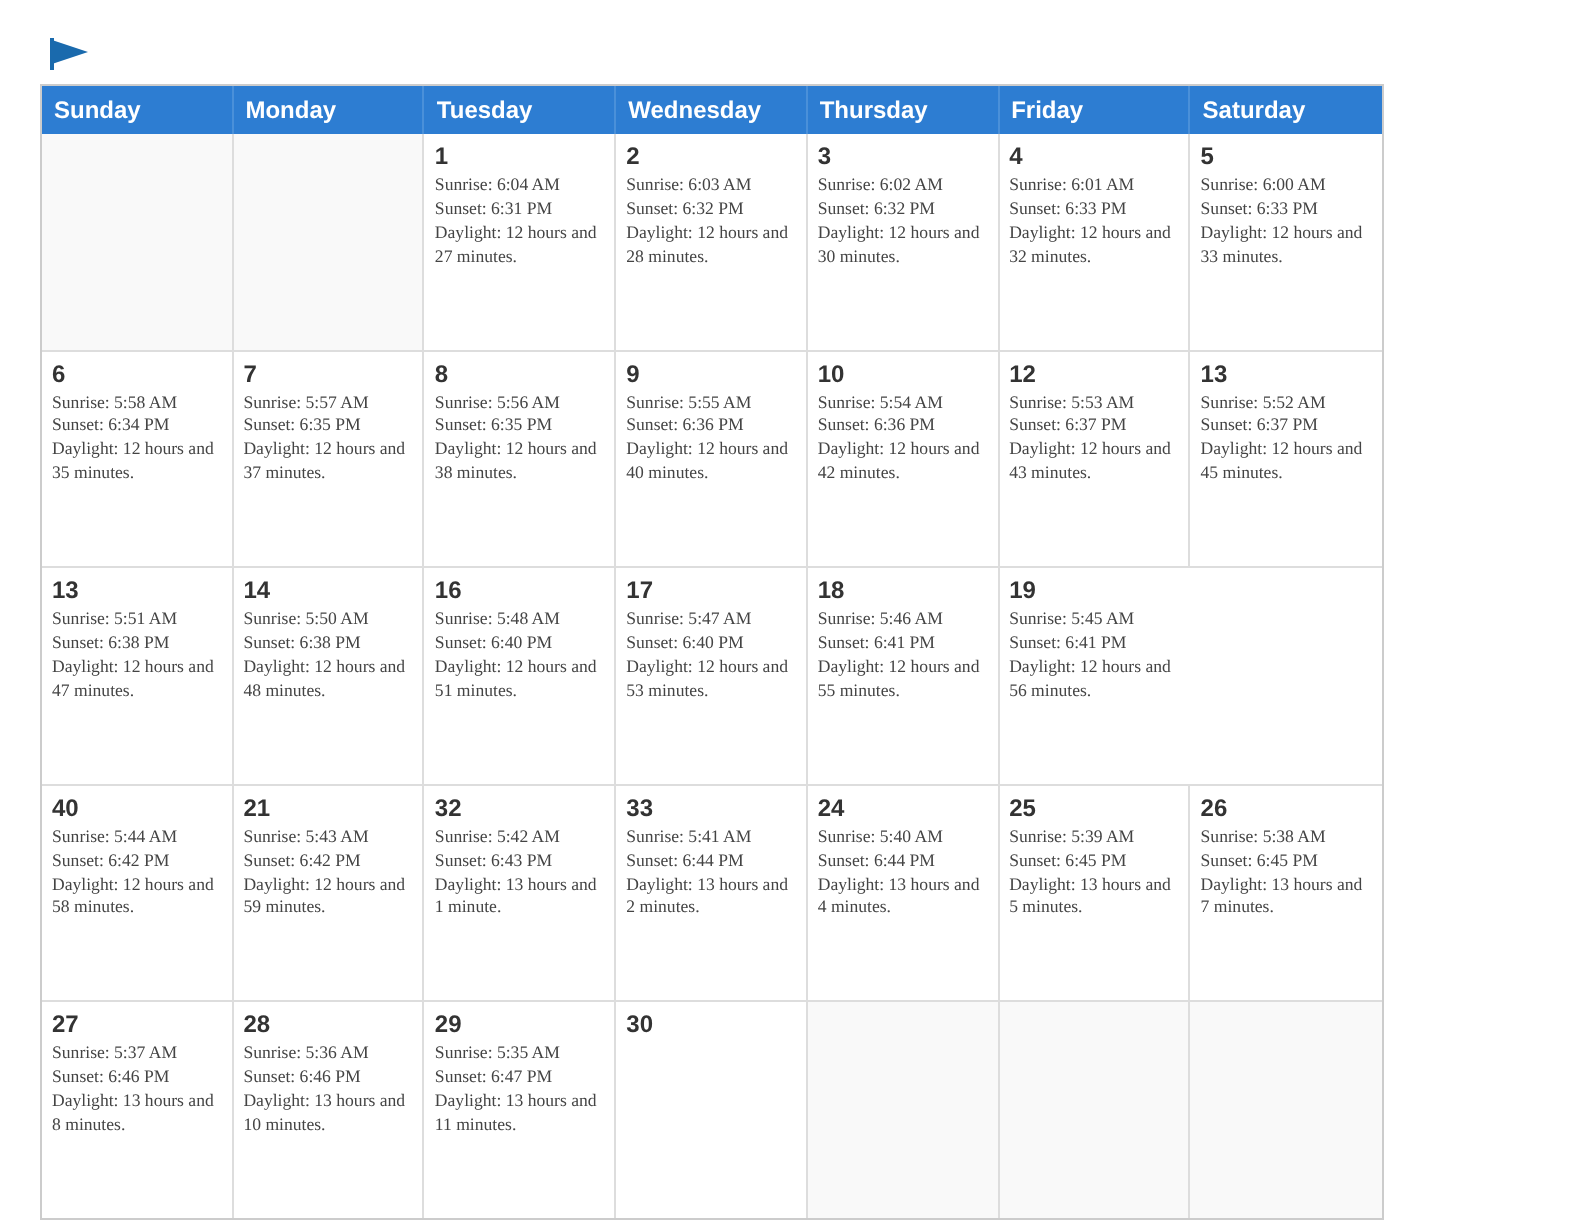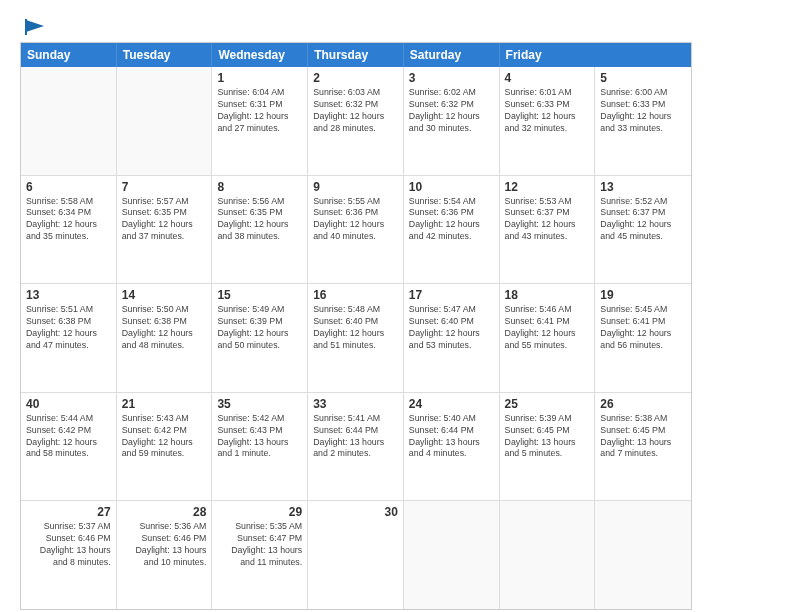--- a/index.html
+++ b/index.html
@@ -85,21 +85,21 @@
       flex: 1;
       display: flex;
       flex-direction: column;
     }
     .cal-row {
       display: grid;
       grid-template-columns: repeat(7, 1fr);
       flex: 1;
       border-bottom: 1px solid #ddd;
     }
-    .cal-row:last-child { border-bottom: none; text-align: right; }
+    .cal-row:last-child { border-bottom: none; }
     .cal-cell {
       padding: 4px 5px;
       border-right: 1px solid #ddd;
       font-size: 9.5px;
       color: #333;
       vertical-align: top;
       min-height: 0;
     }
     .cal-cell:last-child { border-right: none; }
     .cal-cell.empty { background: #f9f9f9; }
@@ -107,20 +107,21 @@
       font-size: 12px;
       font-weight: bold;
       color: #333;
       display: block;
       margin-bottom: 2px;
     }
     .cell-detail {
       font-size: 8.8px;
       color: #444;
       line-height: 1.35;
+      font-family: Liberation Serif, serif;
     }
   </style>
 </head>
 <body>
 
 <div class="page">
   <div class="header">
     <div class="logo">
       <div class="logo-text">
         <span class="logo-general"></span>
@@ -133,25 +134,26 @@
     </div>
     <div class="title-block">
       <div class="main-title"></div>
       <div class="subtitle"></div>
     </div>
   </div>
 
   <div class="calendar">
     <div class="cal-header">
     <div class="cal-header-cell">Sunday</div>
+        <div class="cal-header-cell">Monday</div>
         <div class="cal-header-cell">Tuesday</div>
         <div class="cal-header-cell">Wednesday</div>
         <div class="cal-header-cell">Thursday</div>
+        <div class="cal-header-cell">Friday</div>
         <div class="cal-header-cell">Saturday</div>
-        <div class="cal-header-cell">Friday</div>
       </div>
     <div class="cal-body">
     <div class="cal-row">
           <div class="cal-cell empty"></div>
           <div class="cal-cell empty"></div>
           <div class="cal-cell">
             <span class="day-num">1</span>
             <div class="cell-detail">Sunrise: 6:04 AM<br>Sunset: 6:31 PM<br>Daylight: 12 hours and 27 minutes.</div>
           </div>
           <div class="cal-cell">
@@ -204,24 +206,20 @@
         <div class="cal-row">
           <div class="cal-cell">
             <span class="day-num">13</span>
             <div class="cell-detail">Sunrise: 5:51 AM<br>Sunset: 6:38 PM<br>Daylight: 12 hours and 47 minutes.</div>
           </div>
           <div class="cal-cell">
             <span class="day-num">14</span>
             <div class="cell-detail">Sunrise: 5:50 AM<br>Sunset: 6:38 PM<br>Daylight: 12 hours and 48 minutes.</div>
           </div>
           <div class="cal-cell">
-            <span class="day-num">15</span>
-            <div class="cell-detail">Sunrise: 5:49 AM<br>Sunset: 6:39 PM<br>Daylight: 12 hours and 50 minutes.</div>
-          </div>
-          <div class="cal-cell">
             <span class="day-num">16</span>
             <div class="cell-detail">Sunrise: 5:48 AM<br>Sunset: 6:40 PM<br>Daylight: 12 hours and 51 minutes.</div>
           </div>
           <div class="cal-cell">
             <span class="day-num">17</span>
             <div class="cell-detail">Sunrise: 5:47 AM<br>Sunset: 6:40 PM<br>Daylight: 12 hours and 53 minutes.</div>
           </div>
           <div class="cal-cell">
             <span class="day-num">18</span>
             <div class="cell-detail">Sunrise: 5:46 AM<br>Sunset: 6:41 PM<br>Daylight: 12 hours and 55 minutes.</div>
@@ -234,21 +232,21 @@
         <div class="cal-row">
           <div class="cal-cell">
             <span class="day-num">40</span>
             <div class="cell-detail">Sunrise: 5:44 AM<br>Sunset: 6:42 PM<br>Daylight: 12 hours and 58 minutes.</div>
           </div>
           <div class="cal-cell">
             <span class="day-num">21</span>
             <div class="cell-detail">Sunrise: 5:43 AM<br>Sunset: 6:42 PM<br>Daylight: 12 hours and 59 minutes.</div>
           </div>
           <div class="cal-cell">
-            <span class="day-num">35</span>
+            <span class="day-num">32</span>
             <div class="cell-detail">Sunrise: 5:42 AM<br>Sunset: 6:43 PM<br>Daylight: 13 hours and 1 minute.</div>
           </div>
           <div class="cal-cell">
             <span class="day-num">33</span>
             <div class="cell-detail">Sunrise: 5:41 AM<br>Sunset: 6:44 PM<br>Daylight: 13 hours and 2 minutes.</div>
           </div>
           <div class="cal-cell">
             <span class="day-num">24</span>
             <div class="cell-detail">Sunrise: 5:40 AM<br>Sunset: 6:44 PM<br>Daylight: 13 hours and 4 minutes.</div>
           </div>

